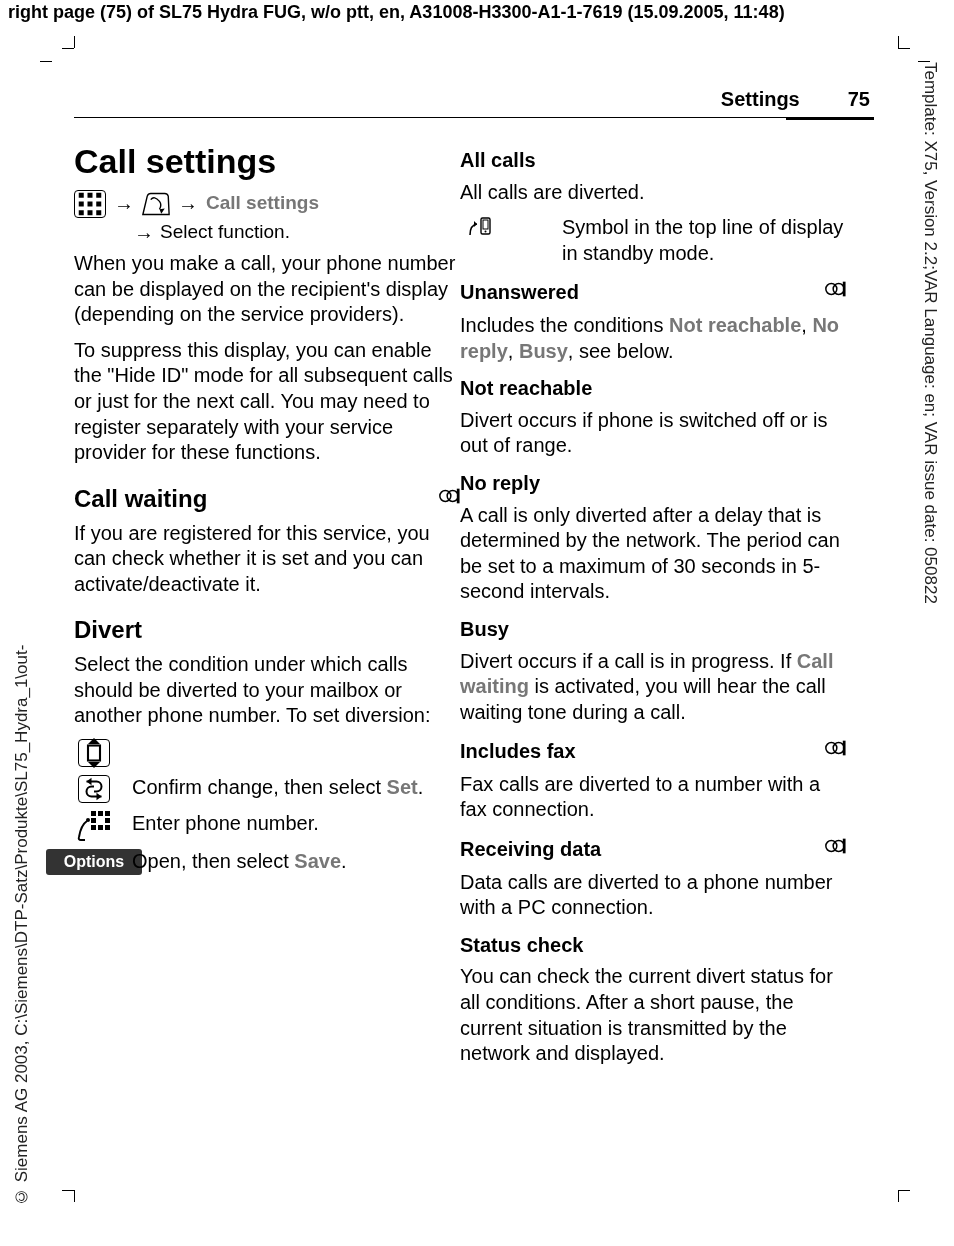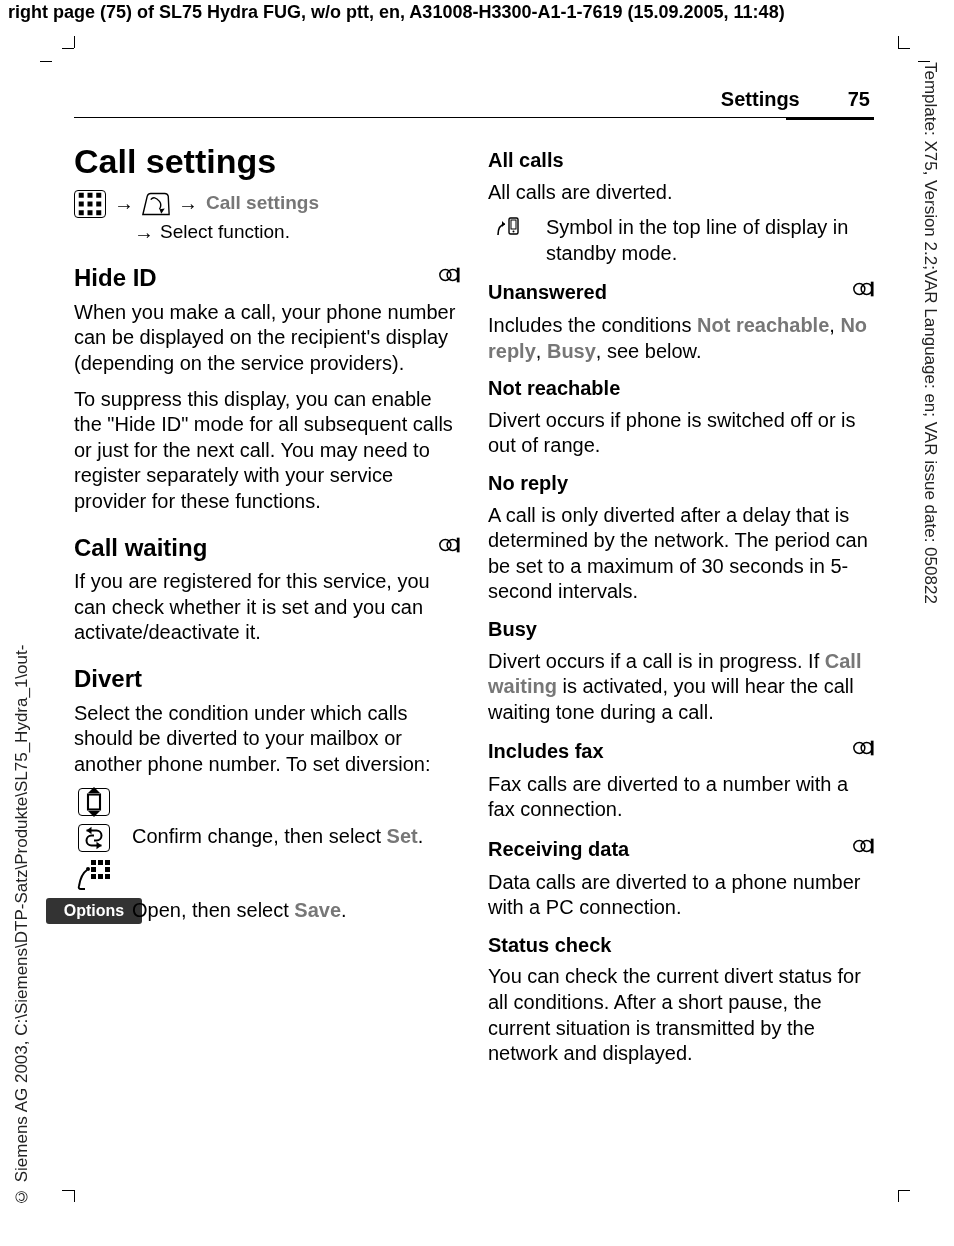--- a/index.html
+++ b/index.html
@@ -13,21 +13,21 @@
 
   .crop { position: absolute; width: 12px; height: 12px; }
   .crop .h { position:absolute; width:12px; height:1px; background:#000; }
   .crop .v { position:absolute; width:1px; height:12px; background:#000; }
 
   .content { position: absolute; top: 88px; left: 74px; width: 800px; }
   .runhead { display:flex; justify-content:flex-end; gap:48px; font-size:20px; font-weight:700; border-bottom:1px solid #000; padding:0 4px 6px 0; margin-bottom:18px;text-align:right; }
   .runhead .pgnum::before { content:""; position:absolute; right:-4px; bottom:-9px; width:88px; height:3px; background:#000; }
   .runhead .pgnum { position: relative; }
 
-  .cols { display:flex; gap:28px; }
+  .cols { display:flex; }
   .col { width: 386px; font-size: 20px; line-height: 1.28; }
 
   h1 { font-size: 34px; font-weight: 700; margin: 4px 0 6px 0; font-family: Arial, Helvetica, sans-serif; }
   h2 { font-size: 24px; font-weight: 700; margin: 18px 0 6px 0; display:flex; align-items:center; justify-content:space-between; }
   h3 { font-size: 20px; font-weight: 700; margin: 12px 0 4px 0; display:flex; align-items:center; justify-content:space-between; }
   p { margin: 6px 0 10px 0; }
   .emph { color:#777; font-weight:700; }
 
   .navline { display:flex; align-items:center; gap:8px; margin:4px 0 2px 0; font-size:19px; }
   .navline2 { margin-left:60px; font-size:19px; display:flex; gap:6px; }
@@ -37,21 +37,21 @@
 
   .steps { margin-top:8px; }
   .step { display:flex; gap:18px; margin:8px 0; align-items:flex-start; }
   .step .ic { width:40px; flex:0 0 40px; display:flex; justify-content:center; }
   .step .txt { flex:1; }
 
   .opt-btn { display:inline-block; background:#333; color:#fff; padding:3px 18px; border-radius:3px; font-size:16px; font-weight:700; }
 
   .sym-row { display:flex; gap:18px; margin:6px 0 12px 0; align-items:flex-start; }
   .sym-row .ic { width:40px; flex:0 0 40px; display:flex; justify-content:center; font-size:22px; }
-  .sym-row .txt { flex:1; }
+  .sym-row .txt { flex:1;margin-left:44px; }
 
   .provider-icon svg { width:22px; height:22px; }
 </style>
 </head>
 <body>
 
 <div class="page">
 
   <div class="crop" style="top:36px;left:62px;">
       <div class="h" style="top:12px;"></div>
@@ -119,28 +119,20 @@
               </svg>
           </span>
           <span class="arrow">→</span>
           <span class="emph">Call settings</span>
         </div>
         <div class="navline2">
           <span class="arrow">→</span>
           <span>Select function.</span>
         </div>
 
-        <h2>
-          <span>Hide ID</span>
-          <span class="provider-icon"><svg viewBox="0 0 24 24">
-                <circle cx="8" cy="12" r="6" fill="none" stroke="#000" stroke-width="1.6"></circle>
-                <circle cx="16" cy="12" r="6" fill="none" stroke="#000" stroke-width="1.6"></circle>
-                <rect x="20.5" y="4" width="3" height="16" fill="#000"></rect>
-              </svg></span>
-        </h2>
         <p>When you make a call, your phone number can be displayed on the recipient's display (depending on the service providers).</p>
         <p>To suppress this display, you can enable the "Hide ID" mode for all subsequent calls or just for the next call. You may need to register separately with your service provider for these functions.</p>
 
         <h2>
           <span>Call waiting</span>
           <span class="provider-icon"><svg viewBox="0 0 24 24">
                 <circle cx="8" cy="12" r="6" fill="none" stroke="#000" stroke-width="1.6"></circle>
                 <circle cx="16" cy="12" r="6" fill="none" stroke="#000" stroke-width="1.6"></circle>
                 <rect x="20.5" y="4" width="3" height="16" fill="#000"></rect>
               </svg></span>
@@ -190,20 +182,21 @@
                       <rect x="14" y="14" width="5" height="5"></rect>
                       <rect x="21" y="14" width="5" height="5"></rect>
                       <rect x="28" y="14" width="5" height="5"></rect>
                     </g>
                     <path d="M2 26 Q4 14 10 10" fill="none" stroke="#000" stroke-width="2"></path>
                     <circle cx="11" cy="9" r="2" fill="#000"></circle>
                     <path d="M2 26 Q1 29 4 29 L8 29" fill="none" stroke="#000" stroke-width="2"></path>
                   </svg>
                 </span>
               </div>
+            <div class="txt"><span>Enter phone number.</span></div>
           </div>
           <div class="step">
             <div class="ic">
                 <span class="opt-btn">Options</span>
               </div>
             <div class="txt"><span>Open, then select </span><span class="emph">Save</span><span>.</span></div>
           </div>
         </div>
       </div>
 

